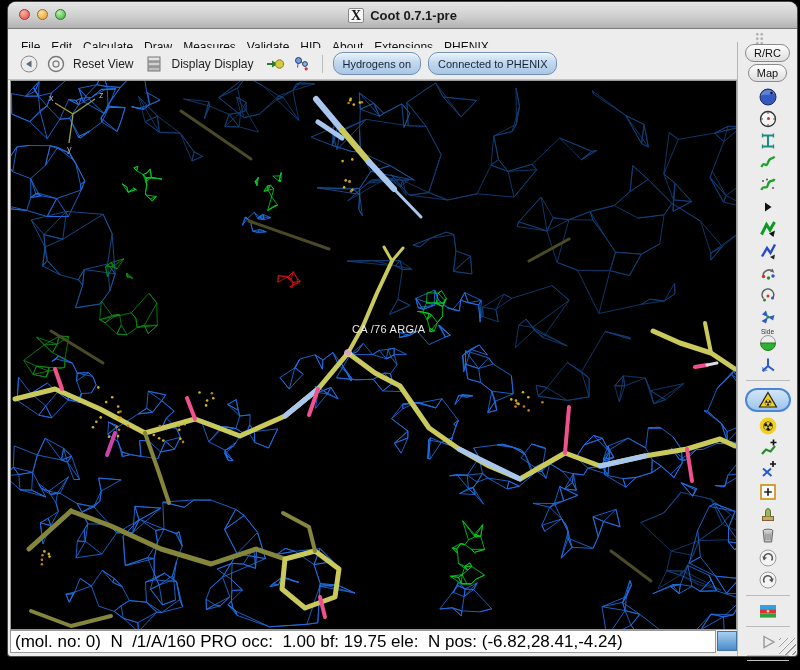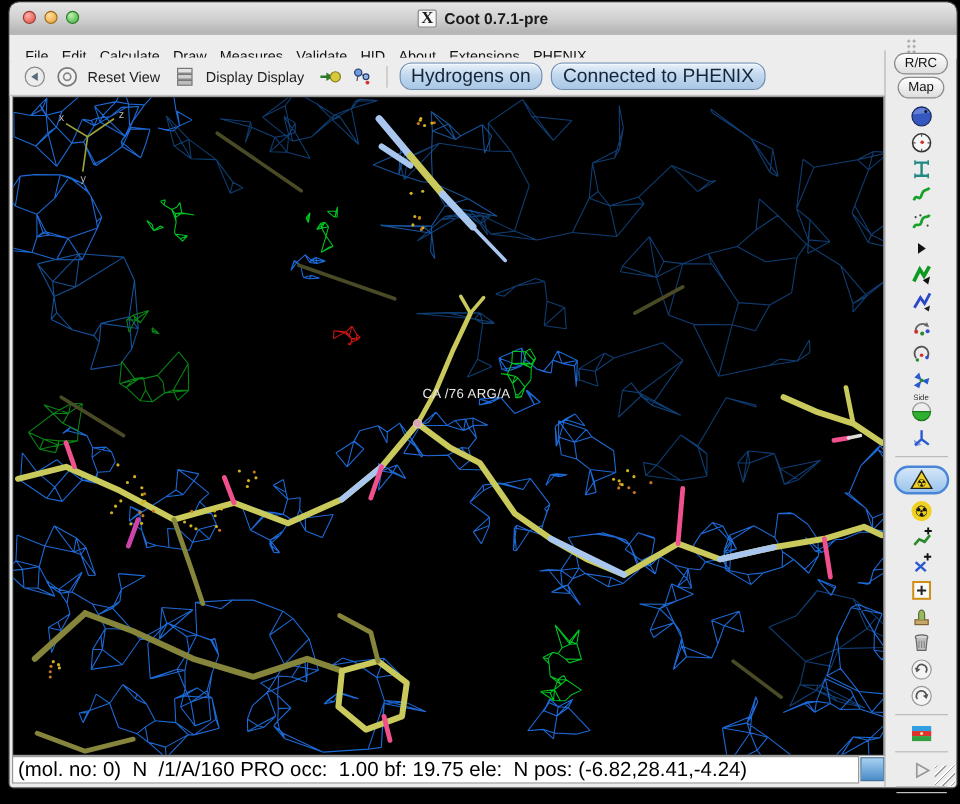--- a/index.html
+++ b/index.html
@@ -25,21 +25,21 @@
             background-image:radial-gradient(circle,#a8a8a8 1px,transparent 1.4px);background-size:4.5px 4.5px;}
   
   .toolbar{position:absolute;left:0;top:46px;width:729px;height:32px;background:#ededed;
            border-bottom:1px solid #c2c2c2;display:flex;align-items:center;gap:7px;padding-left:11px;
            font-size:12px;color:#222;box-sizing:border-box;}
   .tbicon{width:20px;height:20px;flex:0 0 auto;}
   .tbicon svg{width:100%;height:100%;}
   .tblabel{margin-right:4px;}
   .tbsep{width:1px;height:18px;background:#bbb;margin:0 3px;}
   .gtkbtn{height:21px;padding:0 9px;border:1px solid #6f8fb4;border-radius:10px;
-          background:linear-gradient(#eaf2fb,#c2d8ee 45%,#a9c7e5);font-size:16px;color:#16263a;
+          background:linear-gradient(#eaf2fb,#c2d8ee 45%,#a9c7e5);font-size:11px;color:#16263a;
           display:flex;align-items:center;box-shadow:inset 0 1px 0 #f4f9ff;}
   
   .canvas{position:absolute;left:2px;top:78px;width:727px;height:550px;background:#000;
           border:1px solid #9a9a9a;box-sizing:border-box;overflow:hidden;}
   .canvas svg{position:absolute;left:0;top:0;}
   .reslabel{position:absolute;left:341px;top:242px;color:#e9e9e9;font-size:11px;letter-spacing:.3px;}
   
   .statusbar{position:absolute;left:2px;top:628px;width:706px;height:23px;background:#fff;
              border:1px solid #9a9a9a;box-sizing:border-box;font-size:17px;line-height:21px;
              padding-left:4px;color:#000;white-space:pre;overflow:hidden;}

